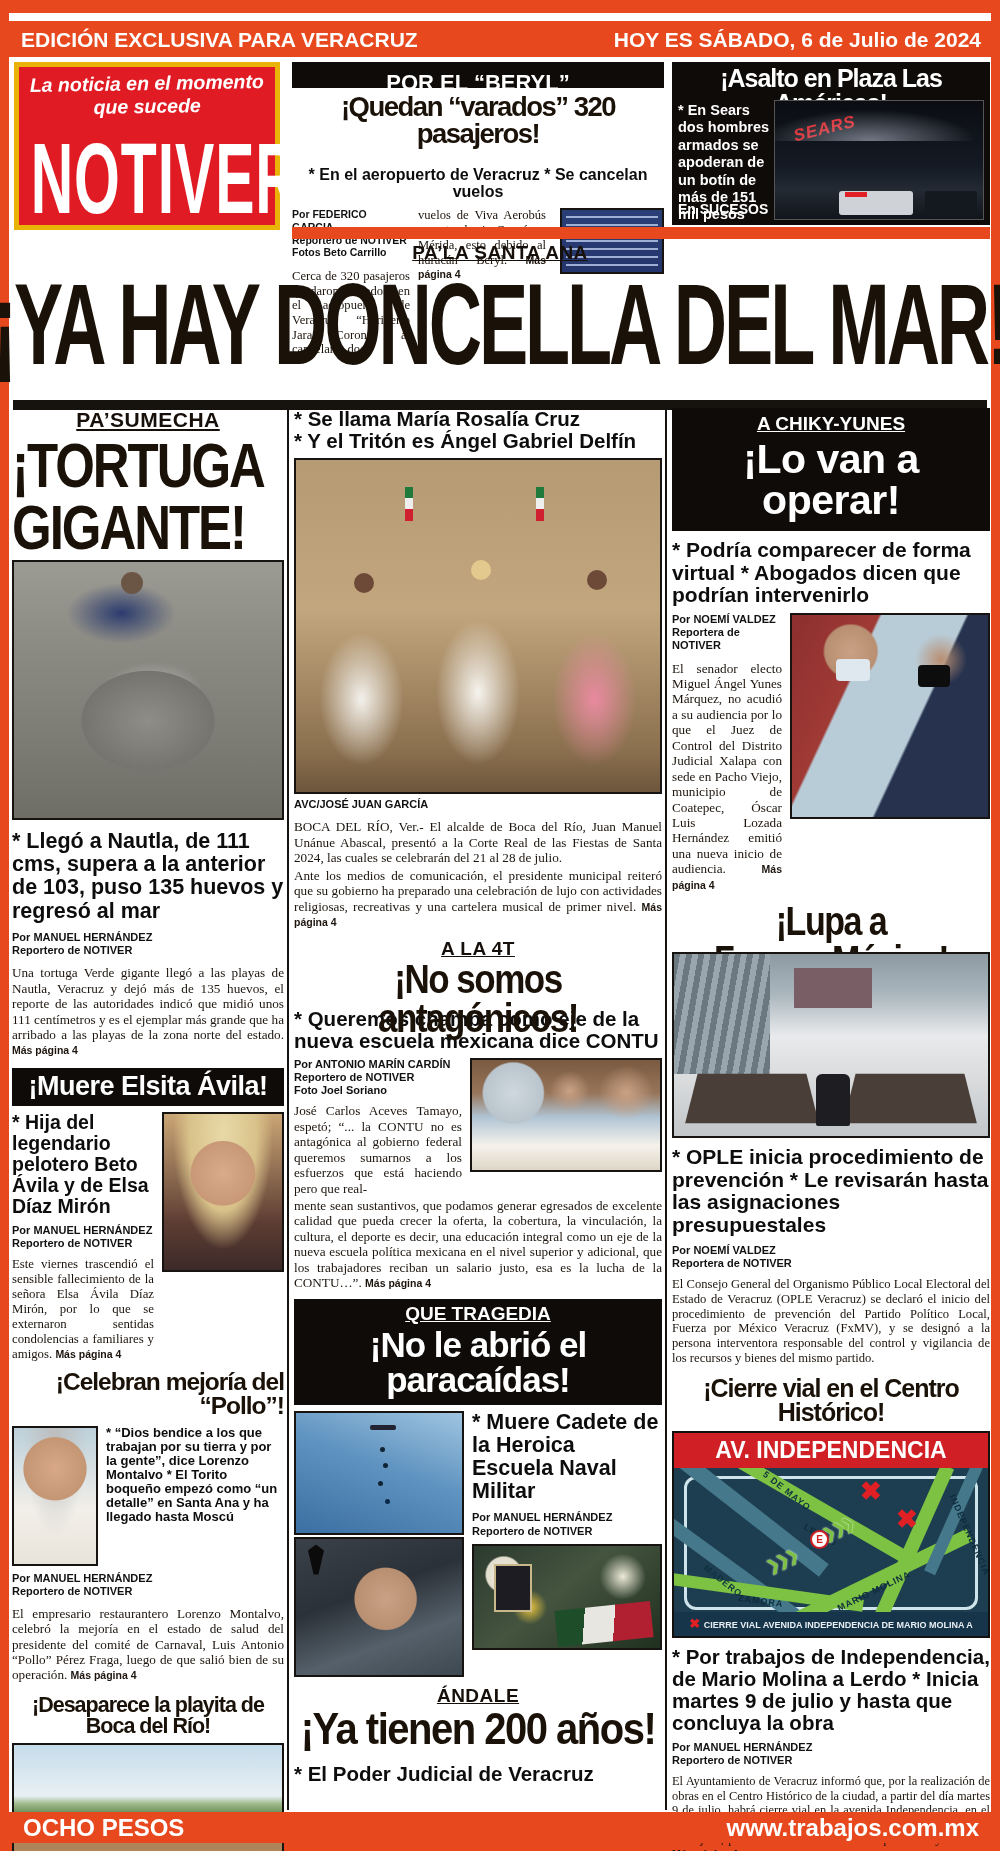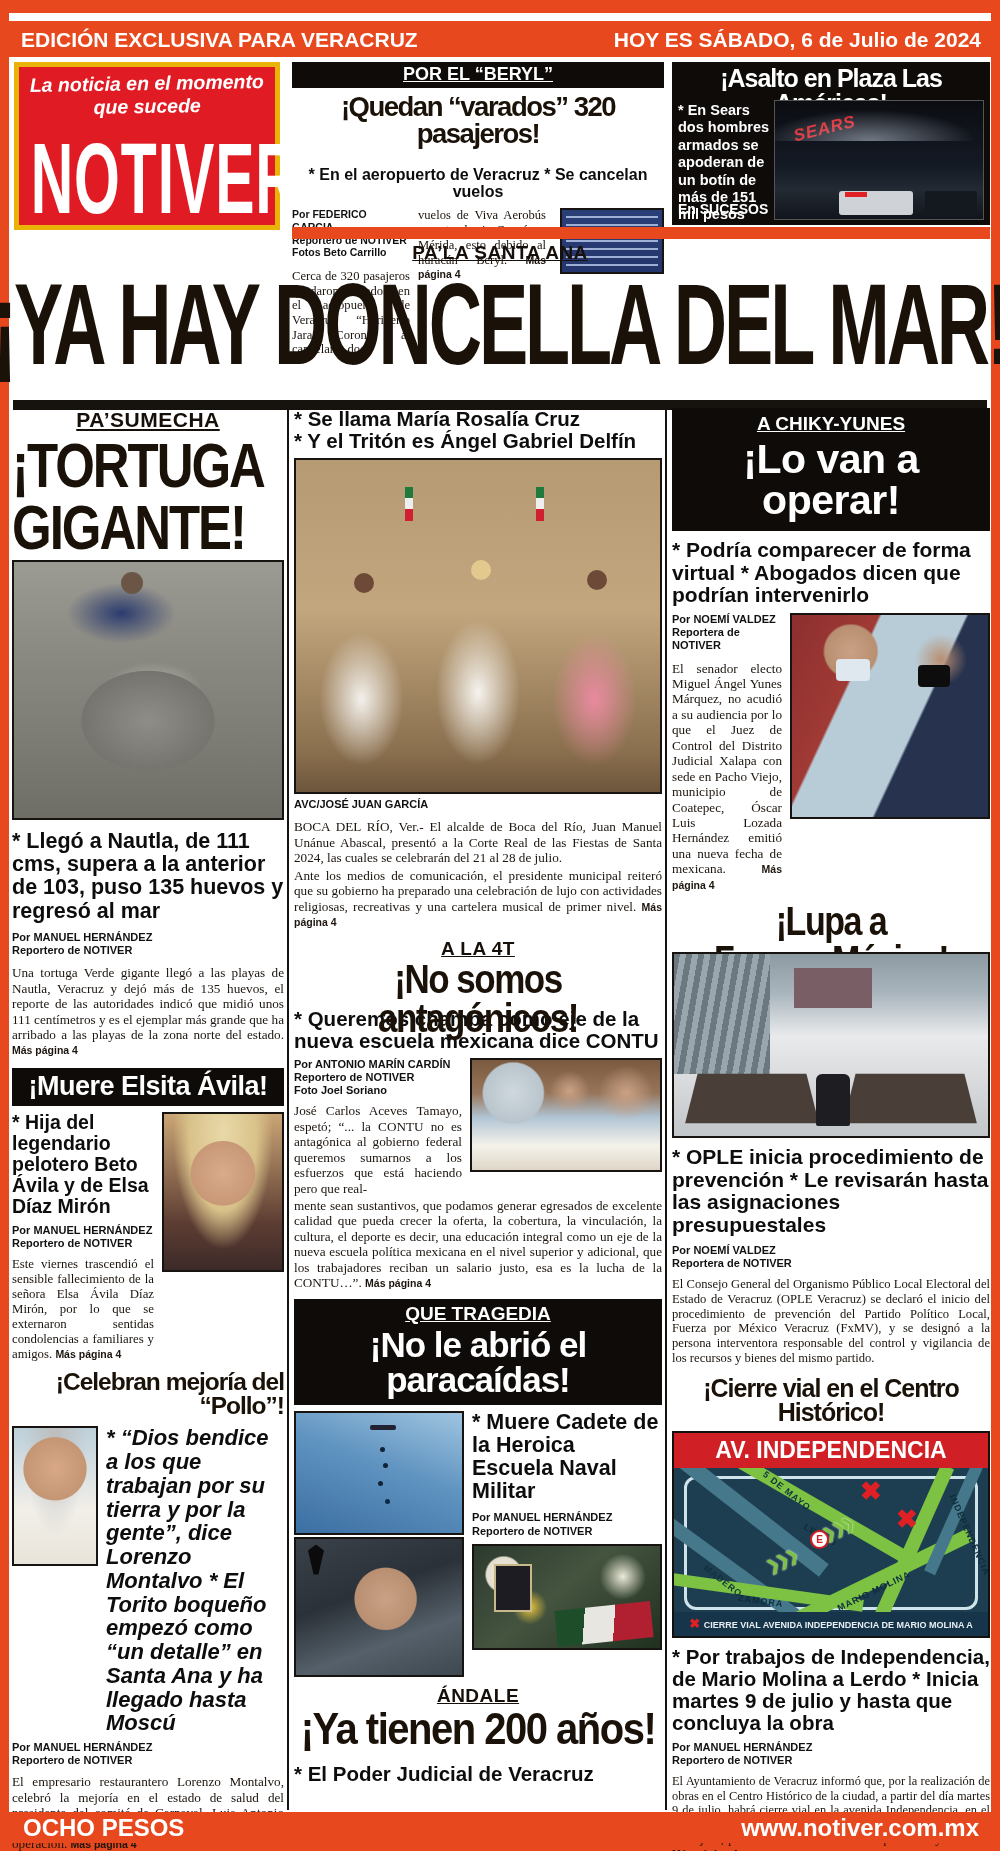--- a/index.html
+++ b/index.html
@@ -44,21 +44,21 @@
 
   <div class="abs" style="left:14px;top:62px;width:266px;height:168px;background:#e01b24;border:5px solid #eab308;box-sizing:border-box;">
     <div style="color:#fff;font-weight:bold;font-style:italic;font-size:19.5px;text-align:center;margin-top:5px;transform:rotate(-1deg);">La noticia en el momento que sucede</div>
     <div style="text-align:center;margin-top:4px;">
       <span class="stretch" style="color:#fff;font-weight:bold;font-size:64px;letter-spacing:1px;transform:scale(.92,1.55);">NOTIVER</span>
     </div>
   </div>
 
   <div class="abs" style="left:292px;top:62px;width:372px;">
     <div class="blackbox" style="height:26px;">
-      <div class="wk" style="font-size:18px;padding-top:2px;">POR EL “BERYL”</div>
+      <div class="wk" style="font-size:22px;padding-top:8px;">POR EL “BERYL”</div>
     </div>
     <div class="hl" style="font-size:27.5px;text-align:center;margin-top:6px;letter-spacing:-1.5px;">¡Quedan “varados” 320 pasajeros!</div>
     <div class="sub" style="font-size:16px;text-align:center;margin-top:18px;">* En el aeropuerto de Veracruz * Se cancelan vuelos</div>
     <div class="clearfix" style="margin-top:8px;">
       <div style="float:left;width:118px;">
         <div class="byline" style="font-size:10.5px;">
           <div>Por FEDERICO GARCIA</div>
           <div>Reportero de NOTIVER</div>
           <div>Fotos Beto Carrillo</div>
         </div>
@@ -148,21 +148,21 @@
       </div>
     </div>
 
     <div class="hl" style="font-size:24.5px;margin-top:8px;text-align:right;">¡Celebran mejoría del “Pollo”!</div>
     <div class="clearfix" style="margin-top:8px;">
       <div class="photo" style="float:left;width:86px;height:140px;background:
            radial-gradient(circle at 50% 30%,#d8a887 0%,#c49674 30%,transparent 31%),
            radial-gradient(ellipse at 50% 8%,#bdbdbd 0%,transparent 55%),
            linear-gradient(180deg,#bcd0da 0%,#f2efe9 60%,#e8e4da 100%);"></div>
       <div style="margin-left:94px;">
-        <div class="sub" style="font-size:22px;font-style:italic;">* “Dios bendice a los que trabajan por su tierra y por la gente”, dice Lorenzo Montalvo * El Torito boqueño empezó como “un detalle” en Santa Ana y ha llegado hasta Moscú</div>
+        <div class="sub" style="font-size:13px;">* “Dios bendice a los que trabajan por su tierra y por la gente”, dice Lorenzo Montalvo * El Torito boqueño empezó como “un detalle” en Santa Ana y ha llegado hasta Moscú</div>
       </div>
     </div>
     <div class="byline" style="margin-top:6px;">
       <div>Por MANUEL HERNÁNDEZ</div>
       <div>Reportero de NOTIVER</div>
     </div>
     <div class="body" style="margin-top:7px;">
       <span>El empresario restaurantero Lorenzo Montalvo, celebró la mejoría en el estado de salud del presidente del comité de Carnaval, Luis Antonio “Pollo” Pérez Fraga, luego de que salió bien de su operación.</span>
       <span class="more">Más página 4</span>
     </div>
@@ -286,21 +286,21 @@
            linear-gradient(115deg,#8c2f2f 0%,#a03a35 30%,#b8ccd8 31% 60%,#26324e 61% 100%);">
         <div style="position:absolute;left:44px;top:44px;width:34px;height:22px;background:#dfe8ee;border-radius:4px;"></div>
         <div style="position:absolute;right:38px;top:50px;width:32px;height:22px;background:#0d0d0d;border-radius:4px;"></div>
       </div>
       <div style="margin-right:208px;">
         <div class="byline">
           <div>Por NOEMÍ VALDEZ</div>
           <div>Reportera de NOTIVER</div>
         </div>
         <div class="body" style="margin-top:8px;">
-          <span>El senador electo Miguel Ángel Yunes Márquez, no acudió a su audiencia por lo que el Juez de Control del Distrito Judicial Xalapa con sede en Pacho Viejo, municipio de Coatepec, Óscar Luis Lozada Hernández emitió una nueva fecha de mexicana.</span>
+          <span>El senador electo Miguel Ángel Yunes Márquez, no acudió a su audiencia por lo que el Juez de Control del Distrito Judicial Xalapa con sede en Pacho Viejo, municipio de Coatepec, Óscar Luis Lozada Hernández emitió una nueva inicio de audiencia.</span>
           <span class="more">Más página 4</span>
         </div>
       </div>
     </div>
 
     <div style="text-align:center;height:44px;margin-top:10px;">
       <span class="stretch hl" style="font-size:34px;letter-spacing:-1.5px;transform:scale(1,1.18);">¡Lupa a FuerzaxMéxico!</span>
     </div>
     <div class="photo" style="width:318px;height:186px;margin-top:6px;background:
          linear-gradient(180deg,#8d9aa2 0%,#aab6bd 22%,#e8eaec 45%,#d8dadc 70%,#c2c6c9 100%);">
@@ -356,16 +356,16 @@
     </div>
     <div class="body" style="margin-top:7px;font-size:12.4px;">
       <span>El Ayuntamiento de Veracruz informó que, por la realización de obras en el Centro Histórico de la ciudad, a partir del día martes 9 de julio, habrá cierre vial en la avenida Independencia, en el tramo comprendido entre la calle Mario Molina y Miguel Lerdo de Tejada, permaneciendo cerrado hasta que concluya la obra.</span>
       <span class="more">Más página 4</span>
     </div>
 
   </div>
 
   <div class="abs orange-bar" style="left:9px;top:1812px;width:982px;height:31px;font-size:24px;">
     <span class="abs" style="left:14px;top:2px;">OCHO PESOS</span>
-    <span class="abs" style="right:12px;top:2px;">www.notiver.com.mx</span>
+    <span class="abs" style="right:12px;top:2px;">www.trabajos.com.mx</span>
   </div>
 
 </div>
 
 </body></html>

